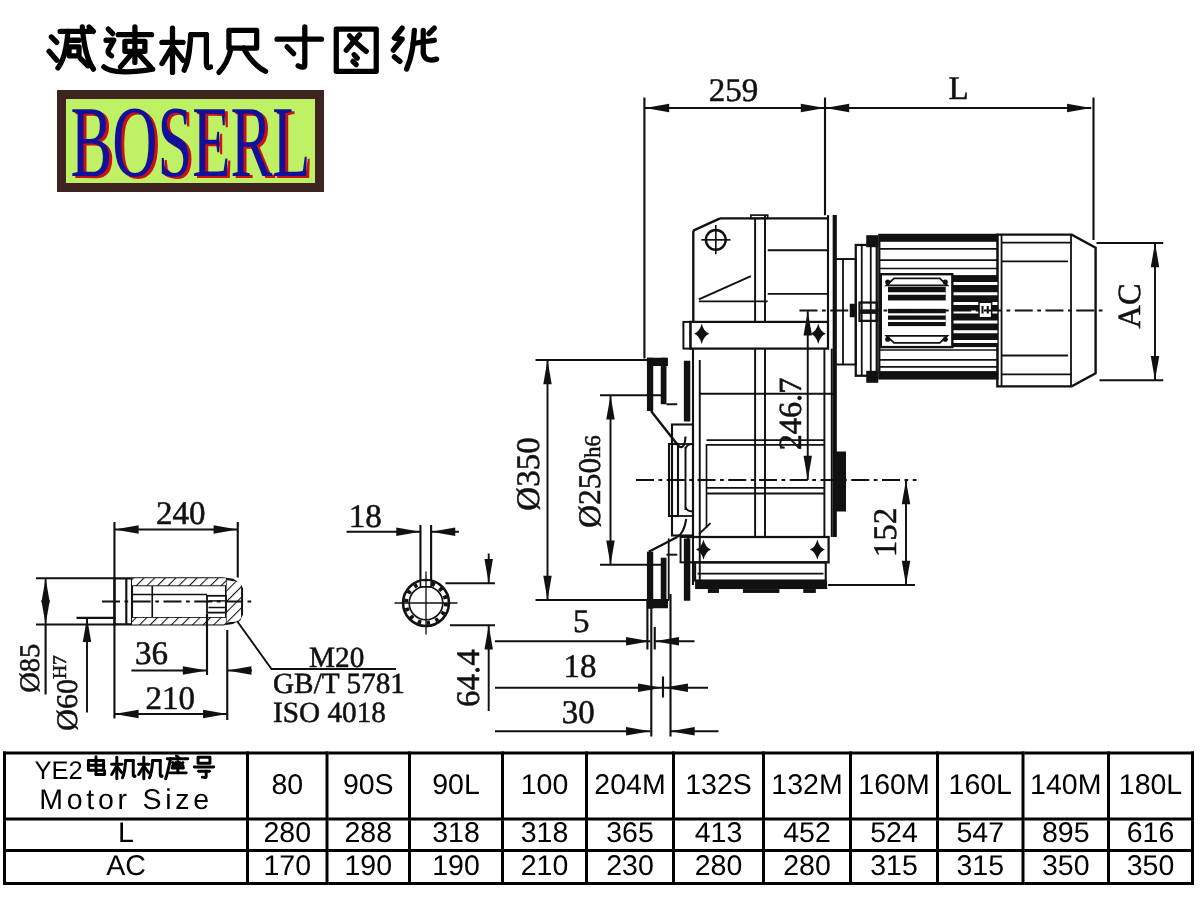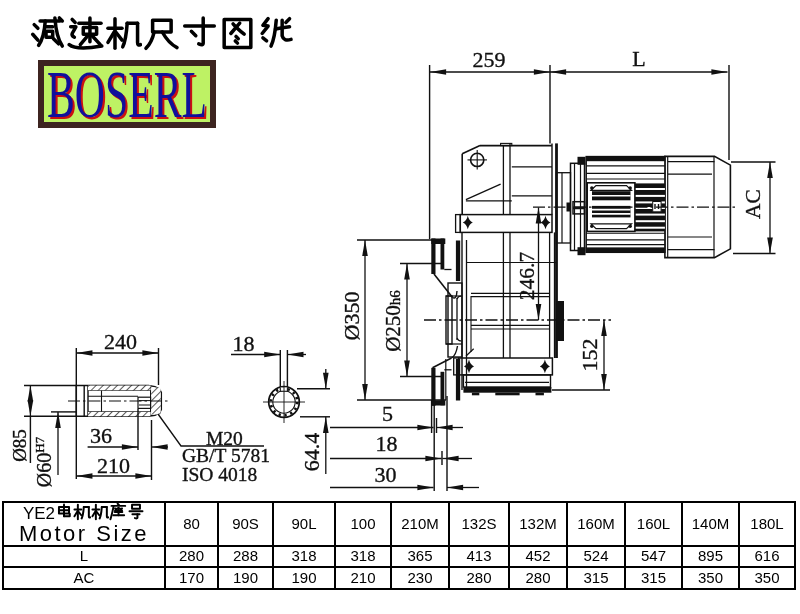--- a/index.html
+++ b/index.html
@@ -1,24 +1,24 @@
 <!DOCTYPE html>
 <html><head><meta charset="utf-8"><style>
 html,body{margin:0;padding:0;background:#fff;}
 #page{position:relative;width:800px;height:608px;overflow:hidden;background:#fff;font-family:"Liberation Sans",sans-serif;}
 #page>svg{position:absolute;left:0;top:0;}
 #title{position:absolute;left:28px;top:11px;white-space:nowrap;}
 #title b{font-size:44px;font-weight:bold;letter-spacing:-1px;color:#000;vertical-align:top;line-height:44px;}
 #title svg{margin-left:1px;vertical-align:top;margin-top:4px;}
 #logo{position:absolute;left:38px;top:60px;width:166px;height:56px;border:6px solid #3d2420;background:#bef264;}
 #tbl{position:absolute;left:2px;top:501px;border-collapse:collapse;table-layout:fixed;}
-#tbl td{border:2px solid #000;text-align:center;vertical-align:middle;padding:0;font-size:15px;line-height:16px;color:#000;overflow:hidden;}
+#tbl td{border:2px solid #000;text-align:center;vertical-align:middle;padding:0;font-size:19px;line-height:16px;color:#000;overflow:hidden;}
 #tbl td.hd{font-size:17px;line-height:20px;}
 #tbl td.hd svg{vertical-align:-2px;}
-.ms{letter-spacing:2.5px;font-size:22px;}
+.ms{letter-spacing:2.5px;font-size:19px;}
 </style></head><body>
 <div id="page">
 <svg width="800" height="614" viewBox="0 0 800 614">
 <defs>
 <marker id="ar" viewBox="0 0 12 6" refX="12" refY="3" markerWidth="13" markerHeight="6.2" orient="auto-start-reverse">
           <path d="M12,3 L0,0.9 L0,5.1 Z" fill="#111"></path>
         </marker>
 <pattern id="hp" width="5" height="5" patternUnits="userSpaceOnUse" patternTransform="rotate(45)">
           <rect width="5" height="5" fill="#fff"></rect>
           <line x1="0" y1="0" x2="0" y2="5" stroke="#111" stroke-width="1.4"></line>
@@ -360,21 +360,21 @@
                 <use href="#g-zuo" stroke-width="11"></use>
               </svg><svg width="18" height="18" viewBox="0 0 100 100" style="display:inline-block">
                 <use href="#g-hao" stroke-width="11"></use>
               </svg></div>
             <div class="ms">Motor Size</div>
           </td>
           <td>80</td>
           <td>90S</td>
           <td>90L</td>
           <td>100</td>
-          <td>210M</td>
+          <td>204M</td>
           <td>132S</td>
           <td>132M</td>
           <td>160M</td>
           <td>160L</td>
           <td>140M</td>
           <td>180L</td>
         </tr>
         <tr style="height:21.5px">
           <td>L</td>
           <td>280</td>

